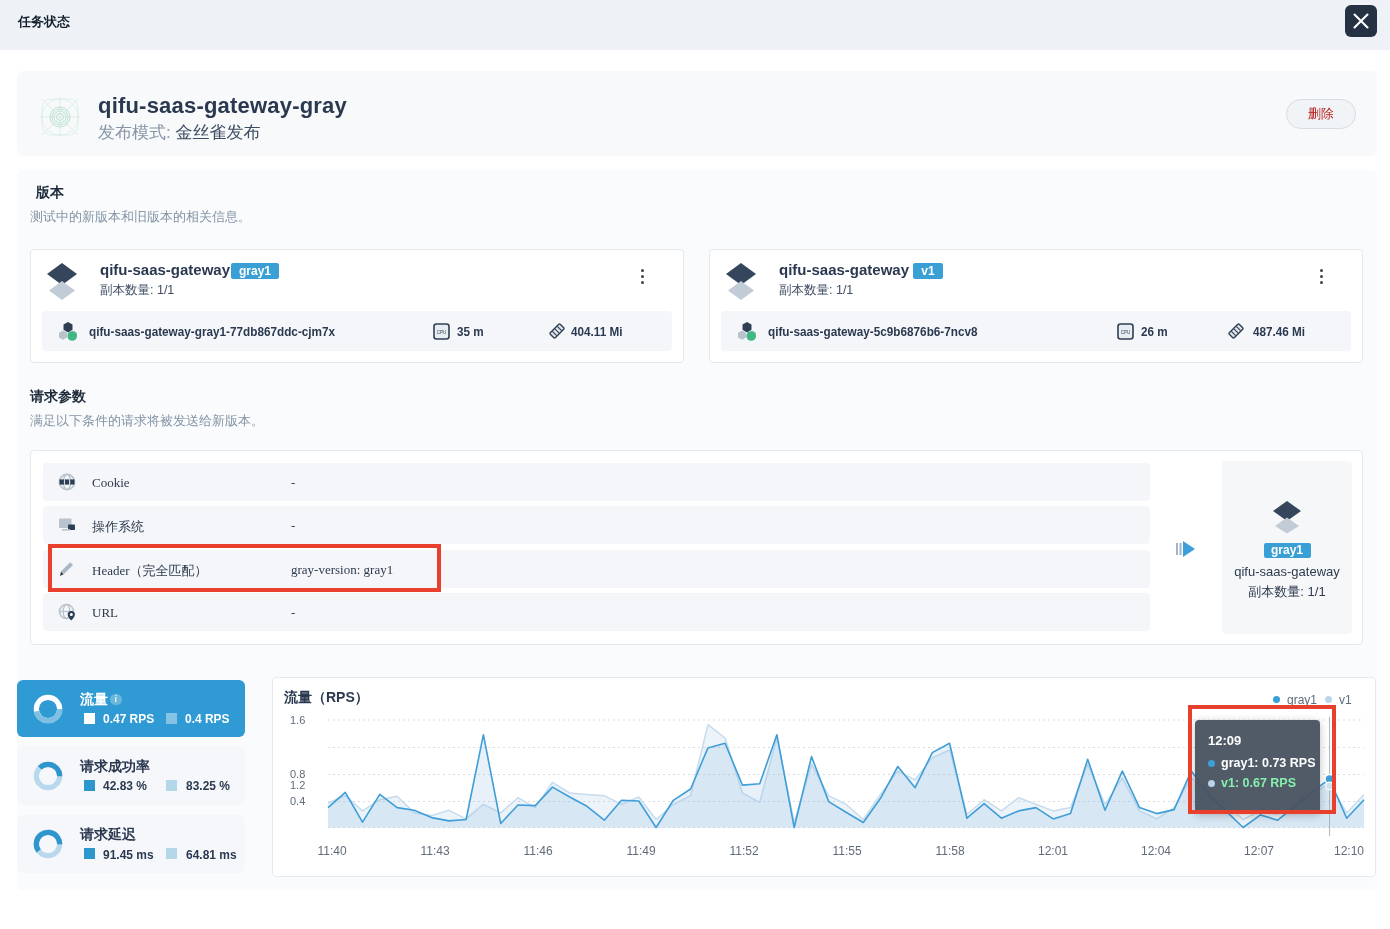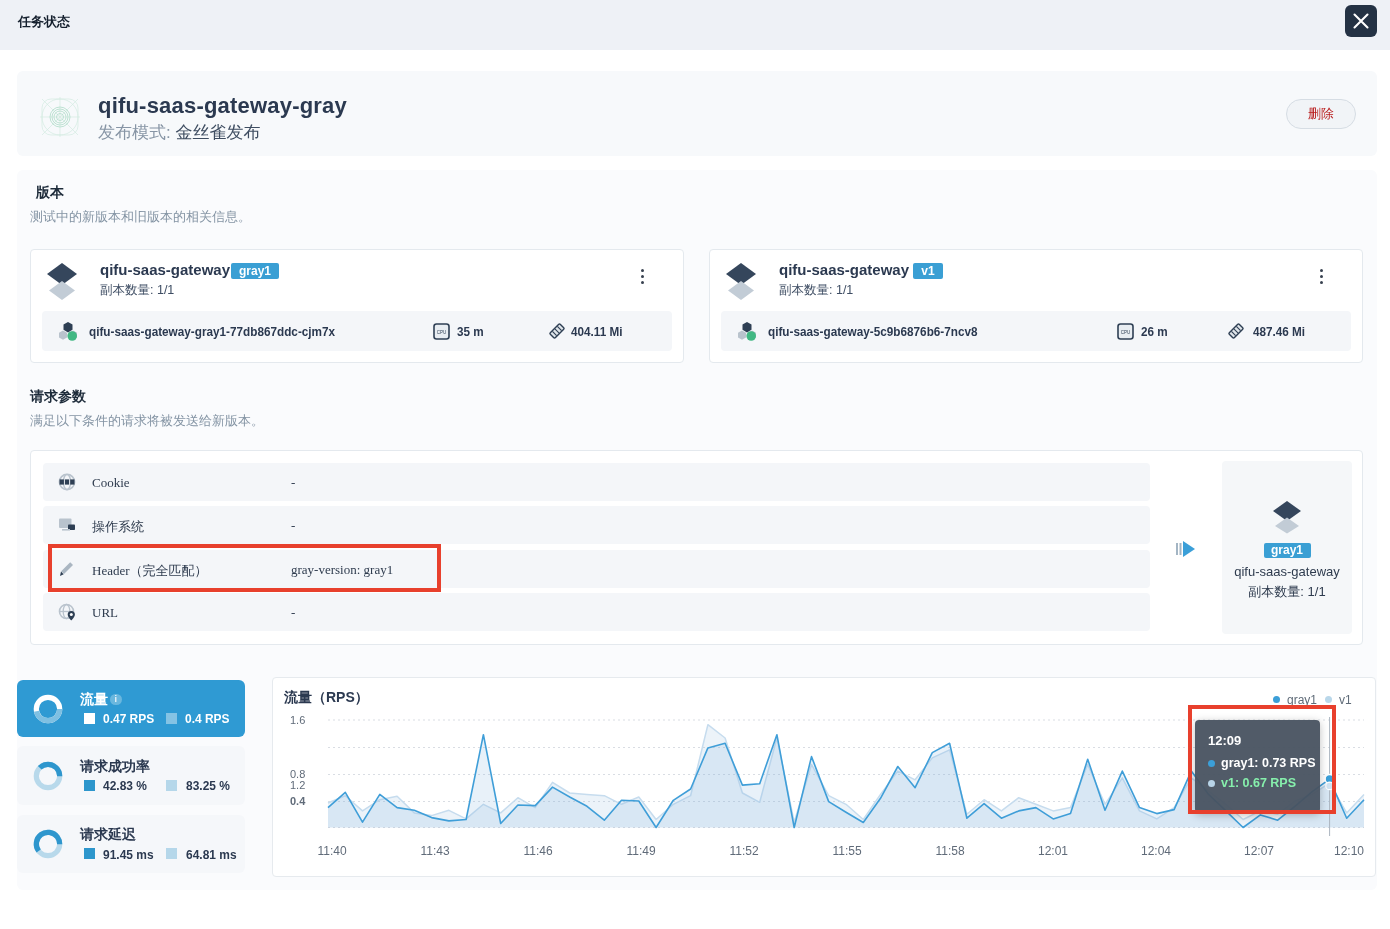--- a/index.html
+++ b/index.html
@@ -270,21 +270,21 @@
 <div class="xlab" style="left:714px;">11:52</div>
 <div class="xlab" style="left:817px;">11:55</div>
 <div class="xlab" style="left:920px;">11:58</div>
 <div class="xlab" style="left:1023px;">12:01</div>
 <div class="xlab" style="left:1126px;">12:04</div>
 <div class="xlab" style="left:1229px;">12:07</div>
 <div class="xlab" style="left:1319px;">12:10</div>
 <div class="ylab" style="left:290px;top:713.5px;">1.6</div>
 <div class="ylab" style="left:290px;top:779px;">1.2</div>
 <div class="ylab" style="left:290px;top:768px;">0.8</div>
-<div class="ylab" style="left:290px;top:795px;font-weight:bold;">0.4</div>
+<div class="ylab" style="left:290px;top:795px;">0.4</div>
 <div class="ldot" style="left:1273px;background:#3b9fd8;"></div>
 <div class="leg" style="left:1287px;">gray1</div>
 <div class="ldot" style="left:1325px;background:#b9d7ea;"></div>
 <div class="leg" style="left:1339px;">v1</div>
 <div id="tooltip">
 <div style="position:absolute;left:13px;top:13px;font-size:13px;font-weight:bold;color:#fff;">12:09</div>
 <div style="position:absolute;left:13px;top:40px;width:7px;height:7px;border-radius:50%;background:#3b9fd8;"></div>
 <div style="position:absolute;left:26px;top:36px;font-size:12.5px;font-weight:bold;color:#fff;">gray1: 0.73 RPS</div>
 <div style="position:absolute;left:13px;top:60px;width:7px;height:7px;border-radius:50%;background:#b8d4e8;"></div>
 <div style="position:absolute;left:26px;top:56px;font-size:12.5px;font-weight:bold;color:#86efac;">v1: 0.67 RPS</div>

